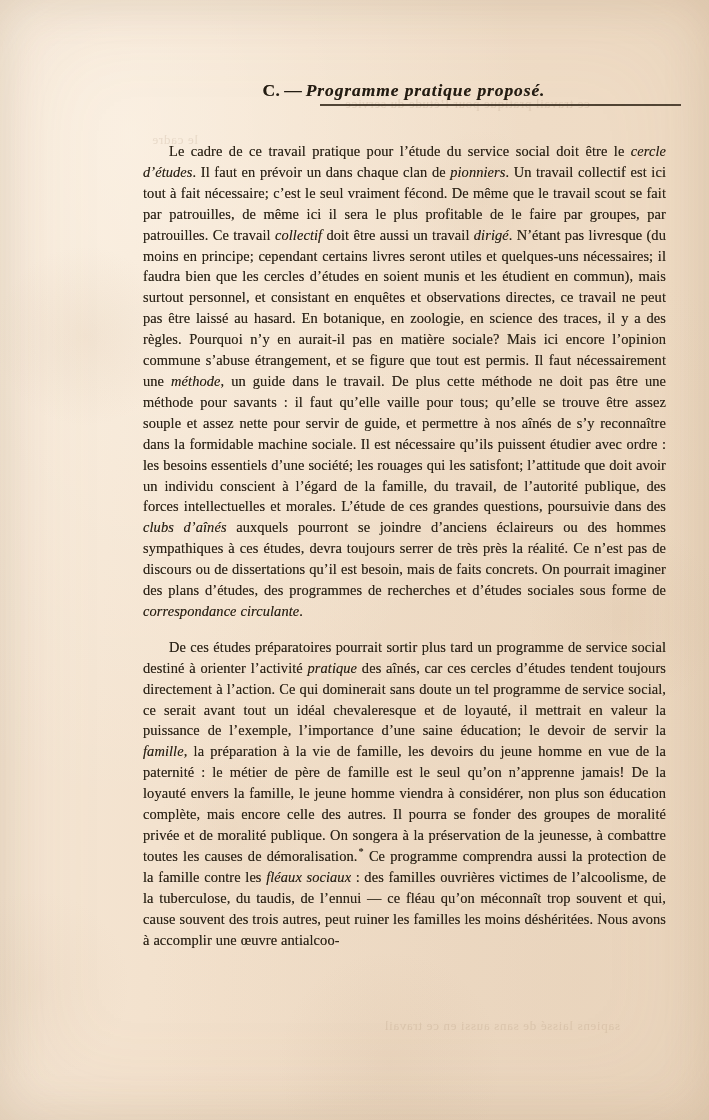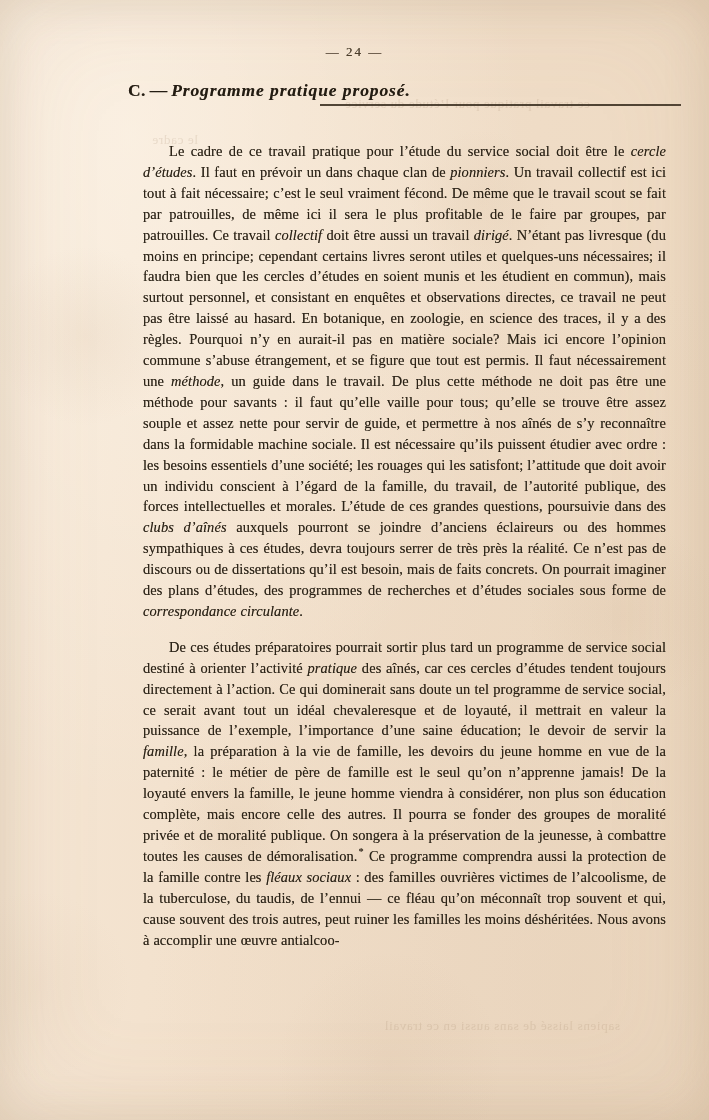--- a/index.html
+++ b/index.html
@@ -61,21 +61,21 @@
     letter-spacing: 2px;
     color: #4a3c2a;
     font-family: "Liberation Serif", "DejaVu Serif", serif;
   }
 
   .section-heading {
     position: absolute;
     top: 80px;
     left: 128px;
     right: 29px;
-    text-align: left;
+    text-align: center;
     font-size: 17.5px;
     color: #241d13;
     white-space: nowrap;
   }
   .section-heading .letter {
     font-weight: bold;
     font-style: normal;
     letter-spacing: 0.3px;
   }
   .section-heading .dash {
@@ -140,21 +140,20 @@
 <body>
 
 <div class="page">
 
   <div class="paper-noise"></div>
 
   <div class="bleed-through bleed-top">ce travail pratique pour l’étude du service</div>
   <div class="bleed-through bleed-edge">le cadre</div>
   <div class="bleed-through bleed-bottom">sapiens laissé de sans aussi en ce travail</div>
 
-  <div class="folio ink">— 24 —</div>
 
   <div class="section-heading ink">
     <span class="letter">C.</span><span class="dash">—</span><span class="title">Programme pratique proposé.</span>
   </div>
   <div class="heading-rule"></div>
 
   <div class="body-text ink" id="body-text">
       <p><span>Le cadre de ce travail pratique pour l’étude du service social doit être le </span><i>cercle d’études</i><span>. Il faut en prévoir un dans chaque clan de </span><i>pionniers</i><span>. Un travail collectif est ici tout à fait nécessaire; c’est le seul vraiment fécond. De même que le travail scout se fait par patrouilles, de même ici il sera le plus profitable de le faire par groupes, par patrouilles. Ce travail </span><i>collectif</i><span> doit être aussi un travail </span><i>dirigé</i><span>. N’étant pas livresque (du moins en principe; cependant certains livres seront utiles et quelques-uns nécessaires; il faudra bien que les cercles d’études en soient munis et les étudient en commun), mais surtout personnel, et consistant en enquêtes et observations directes, ce travail ne peut pas être laissé au hasard. En botanique, en zoologie, en science des traces, il y a des règles. Pourquoi n’y en aurait-il pas en matière sociale? Mais ici encore l’opinion commune s’abuse étrangement, et se figure que tout est permis. Il faut nécessairement une </span><i>méthode</i><span>, un guide dans le travail. De plus cette méthode ne doit pas être une méthode pour savants : il faut qu’elle vaille pour tous; qu’elle se trouve être assez souple et assez nette pour servir de guide, et permettre à nos aînés de s’y reconnaître dans la formidable machine sociale. Il est nécessaire qu’ils puissent étudier avec ordre : les besoins essentiels d’une société; les rouages qui les satisfont; l’attitude que doit avoir un individu conscient à l’égard de la famille, du travail, de l’autorité publique, des forces intellectuelles et morales. L’étude de ces grandes questions, poursuivie dans des </span><i>clubs d’aînés</i><span> auxquels pourront se joindre d’anciens éclaireurs ou des hommes sympathiques à ces études, devra toujours serrer de très près la réalité. Ce n’est pas de discours ou de dissertations qu’il est besoin, mais de faits concrets. On pourrait imaginer des plans d’études, des programmes de recherches et d’études sociales sous forme de </span><i>correspondance circulante</i><span>.</span></p>
       <p><span>De ces études préparatoires pourrait sortir plus tard un programme de service social destiné à orienter l’activité </span><i>pratique</i><span> des aînés, car ces cercles d’études tendent toujours directement à l’action. Ce qui dominerait sans doute un tel programme de service social, ce serait avant tout un idéal chevaleresque et de loyauté, il mettrait en valeur la puissance de l’exemple, l’importance d’une saine éducation; le devoir de servir la </span><i>famille</i><span>, la préparation à la vie de famille, les devoirs du jeune homme en vue de la paternité : le métier de père de famille est le seul qu’on n’apprenne jamais! De la loyauté envers la famille, le jeune homme viendra à considérer, non plus son éducation complète, mais encore celle des autres. Il pourra se fonder des groupes de moralité privée et de moralité publique. On songera à la préservation de la jeunesse, à combattre toutes les causes de démoralisation.</span><sup class="fn">*</sup><span> Ce programme comprendra aussi la protection de la famille contre les </span><i>fléaux sociaux</i><span> : des familles ouvrières victimes de l’alcoolisme, de la tuberculose, du taudis, de l’ennui — ce fléau qu’on méconnaît trop souvent et qui, cause souvent des trois autres, peut ruiner les familles les moins déshéritées. Nous avons à accomplir une œuvre antialcoo-</span></p>
     </div>

